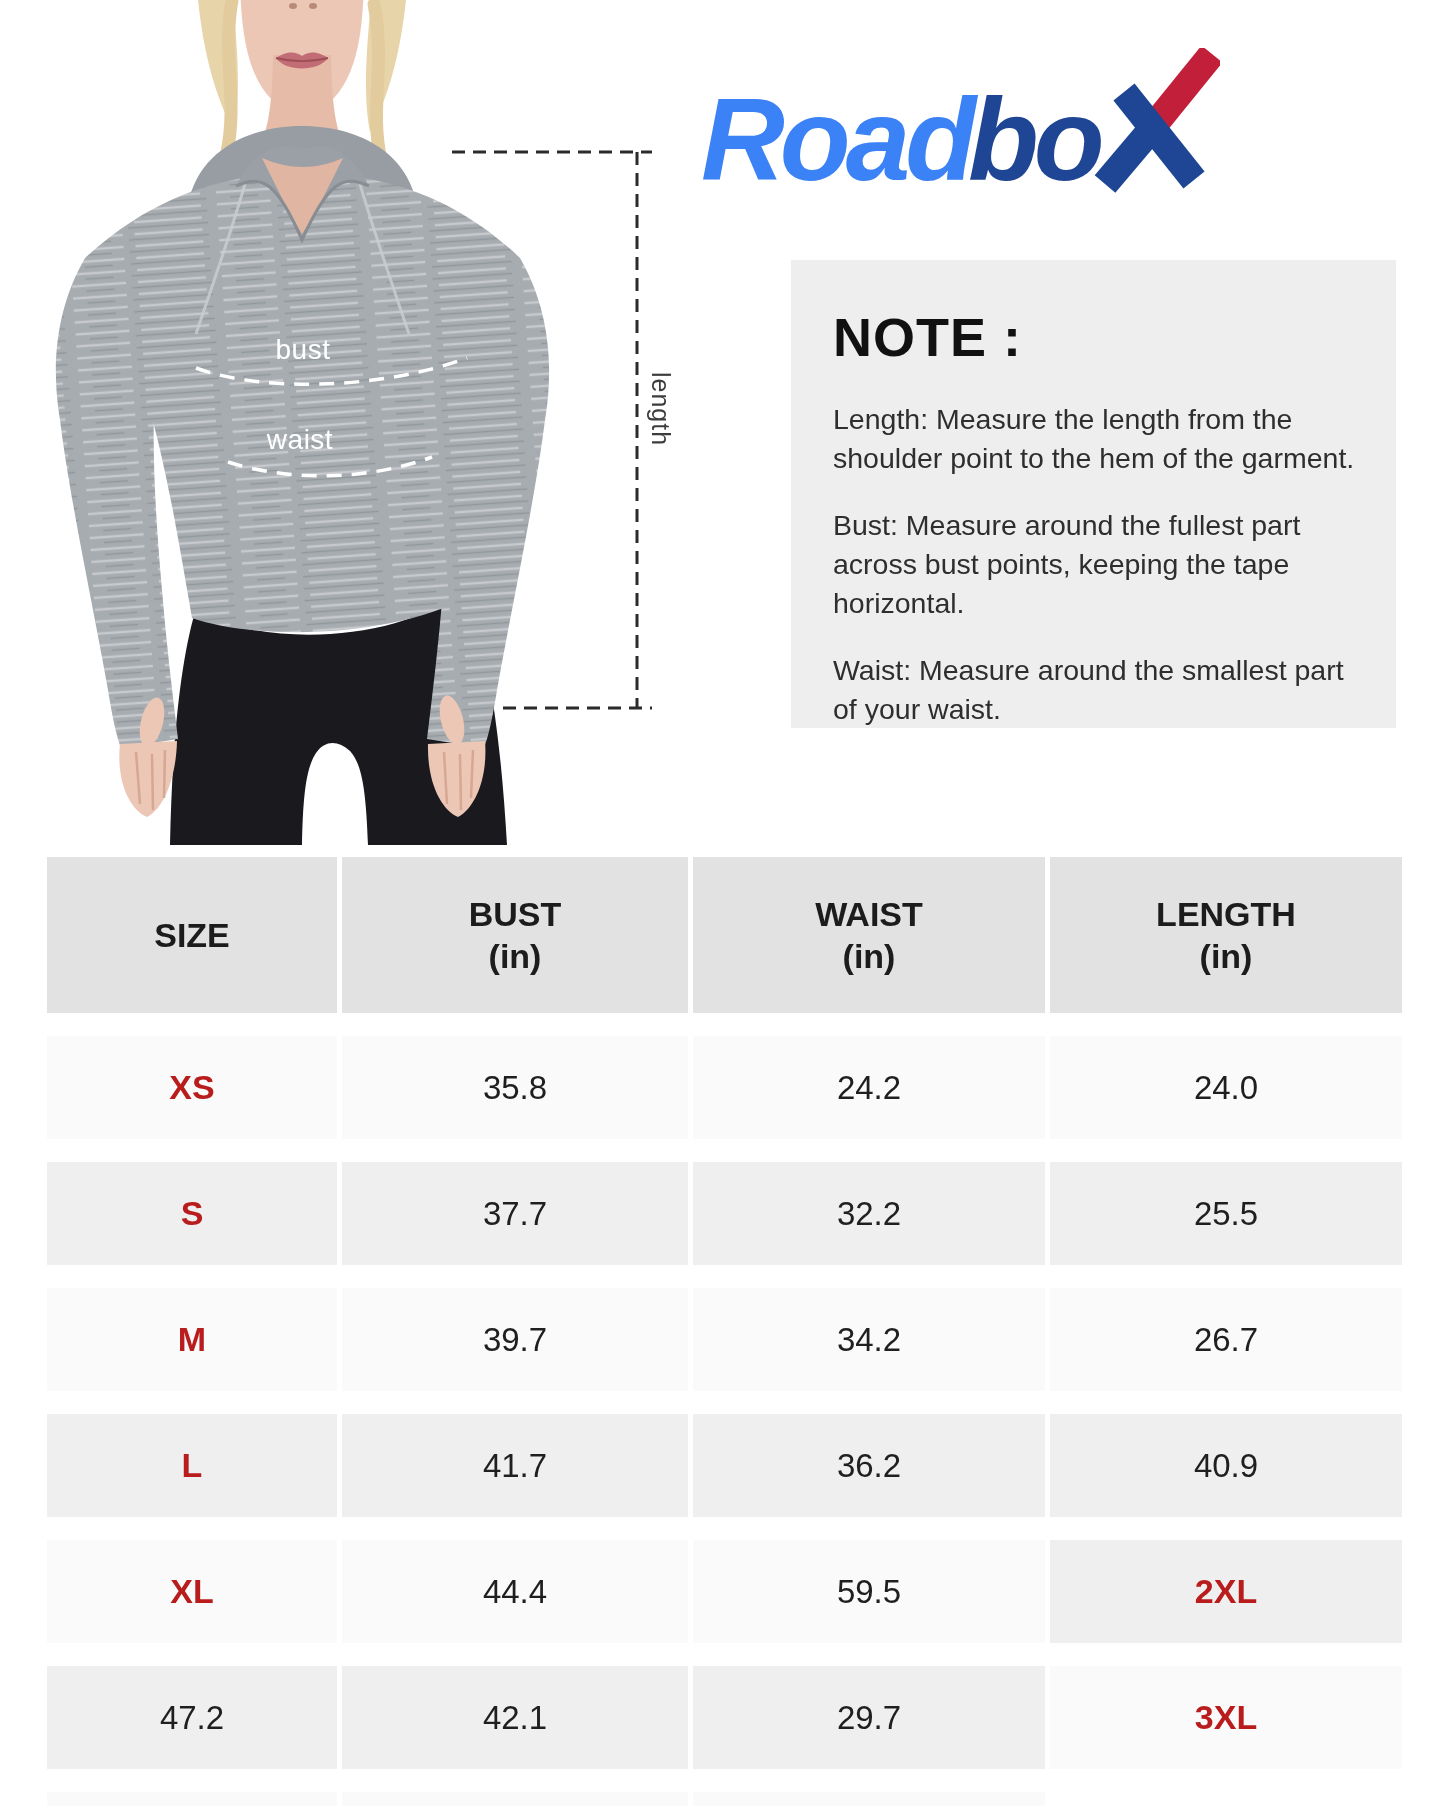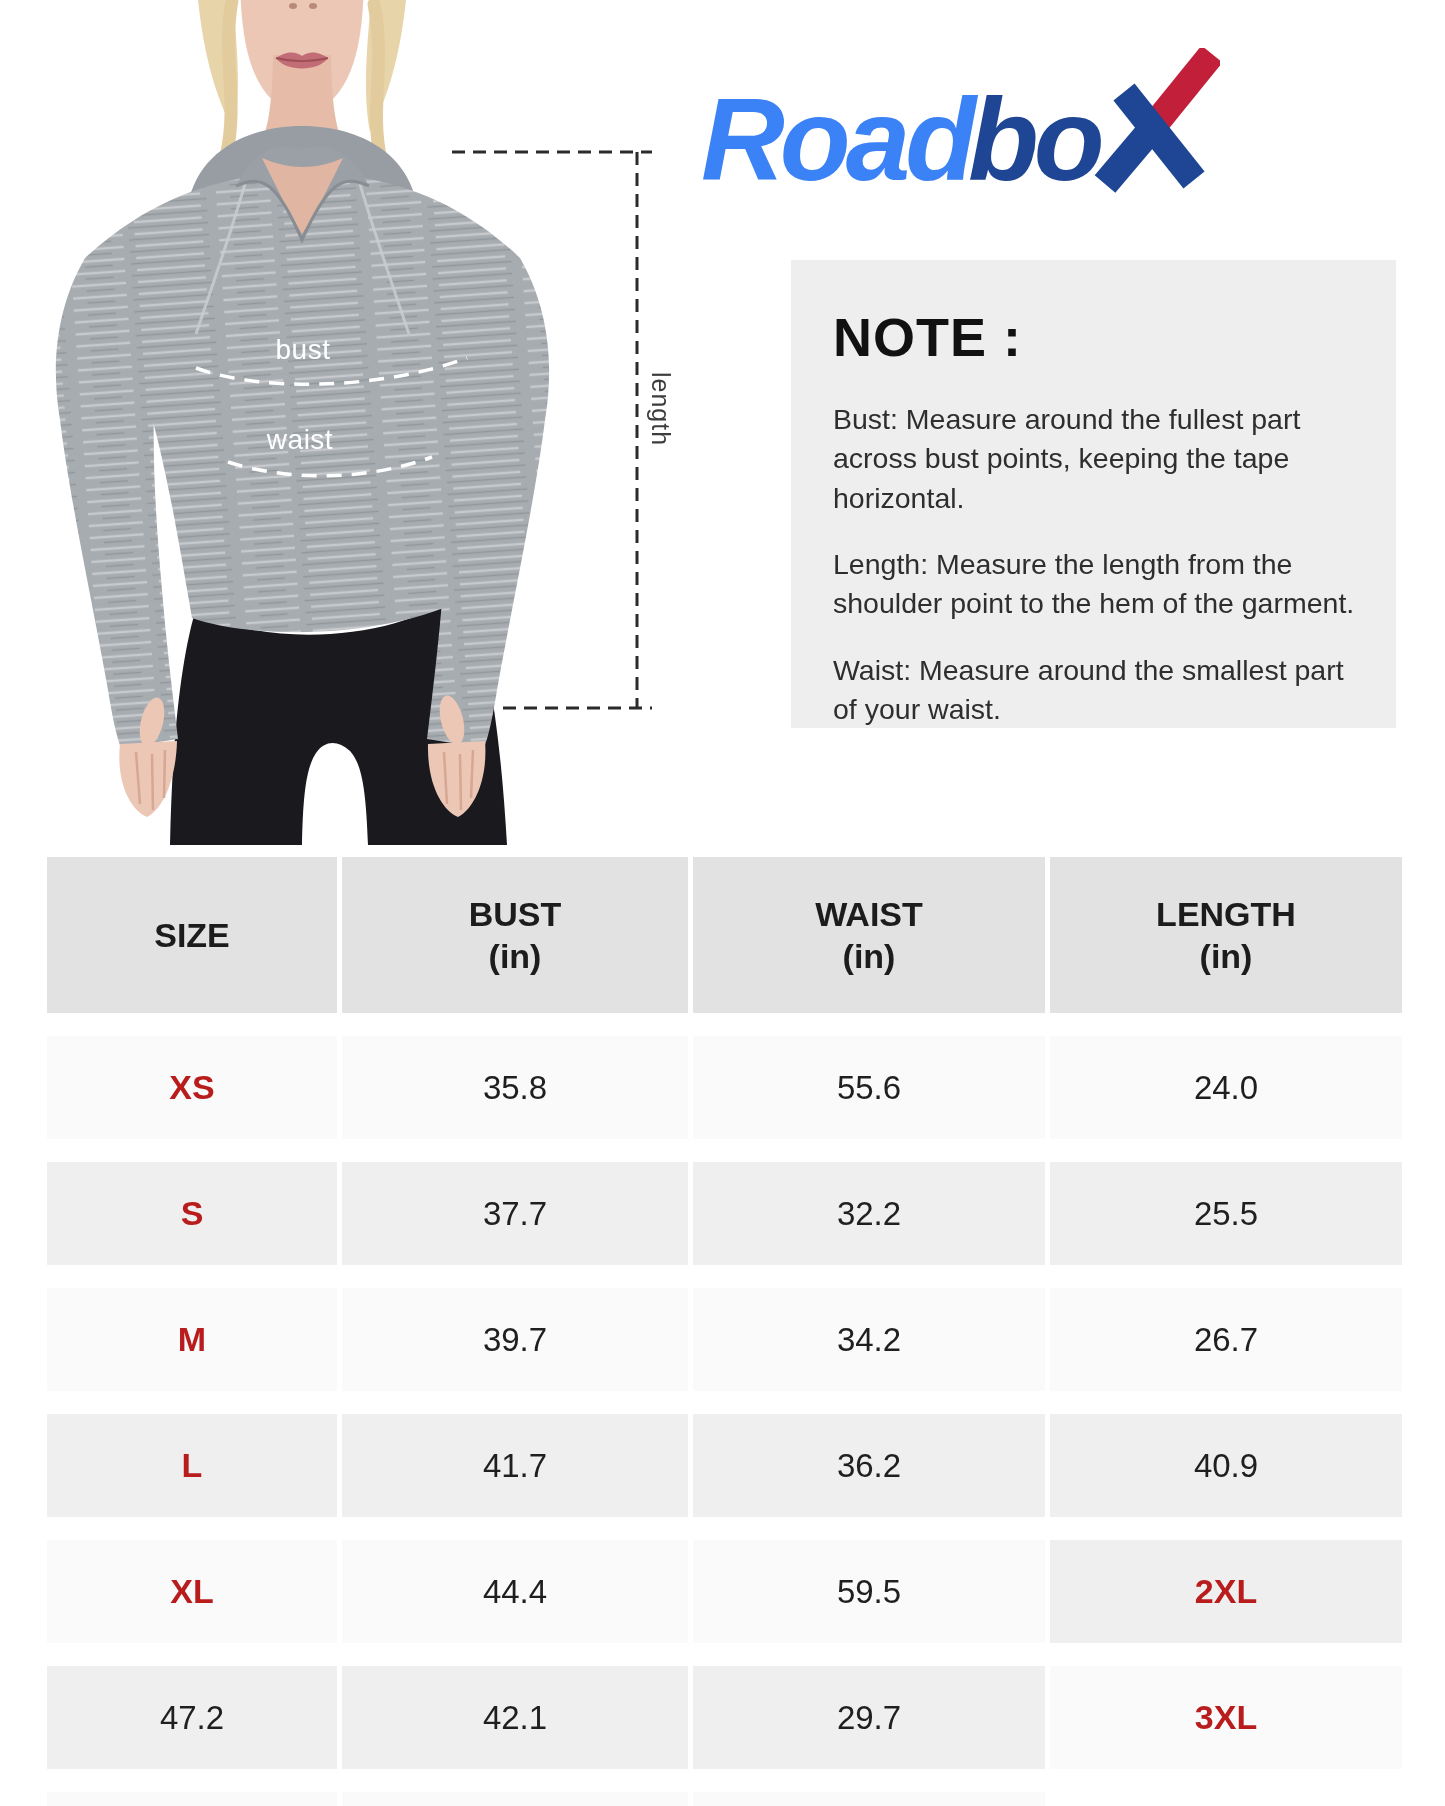--- a/index.html
+++ b/index.html
@@ -114,22 +114,22 @@
     <span class="blue-part">bo</span>
     <svg width="128" height="150" viewBox="0 0 128 150">
       <line x1="120" y1="6" x2="60" y2="80" stroke="#c2203a" stroke-width="27"></line>
       <line x1="32" y1="44" x2="102" y2="132" stroke="#1e4694" stroke-width="27"></line>
       <line x1="57" y1="84" x2="13" y2="136" stroke="#1e4694" stroke-width="27"></line>
     </svg>
   </div>
 
   <div class="note">
     <h2>NOTE :</h2>
+    <p>Length: Measure the length from the shoulder point to the hem of the garment.</p>
     <p>Bust: Measure around the fullest part across bust points, keeping the tape horizontal.</p>
-    <p>Length: Measure the length from the shoulder point to the hem of the garment.</p>
     <p>Waist: Measure around the smallest part of your waist.</p>
   </div>
 
   <div class="size-table">
     <div class="cell th">
       <div>SIZE</div>
     </div>
     <div class="cell th">
       <div>BUST</div>
       <div>(in)</div>
@@ -138,21 +138,21 @@
       <div>WAIST</div>
       <div>(in)</div>
     </div>
     <div class="cell th">
       <div>LENGTH</div>
       <div>(in)</div>
     </div>
 
     <div class="cell td size light">XS</div>
     <div class="cell td light">35.8</div>
-    <div class="cell td light">55.6</div>
+    <div class="cell td light">24.2</div>
     <div class="cell td light">24.0</div>
 
     <div class="cell td size dark">S</div>
     <div class="cell td dark">37.7</div>
     <div class="cell td dark">32.2</div>
     <div class="cell td dark">25.5</div>
 
     <div class="cell td size light">M</div>
     <div class="cell td light">39.7</div>
     <div class="cell td light">34.2</div>

